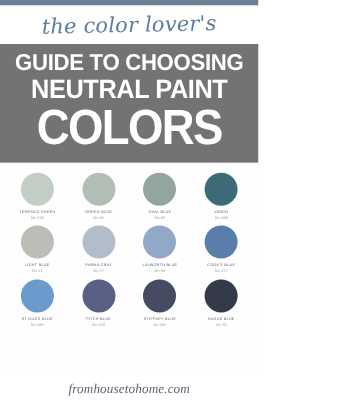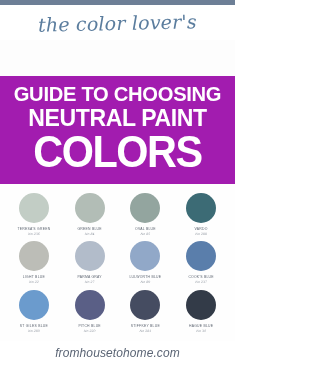--- a/index.html
+++ b/index.html
@@ -123,40 +123,40 @@
   }
 
   
   .footer{
     flex:0 0 auto;
     height:24px;
     display:flex;align-items:center;justify-content:center;
     background:#ffffff;
   }
   .footer-url{
-    font-family:Liberation Sans, sans-serif;
+    font-family:Liberation Serif, serif;
     font-style:italic;
     font-size:12px;
     color:#5a6474;
     letter-spacing:.1px;
     white-space:nowrap;
   }
 </style>
 </head>
 <body>
 
 <div id="pin">
 
   <div class="topbar" style="background: rgb(109, 127, 150);"></div>
 
   <div class="script-band">
     <div class="script-title" style="color: rgb(91, 125, 158);">the color lover's</div>
   </div>
 
-  <div class="headline-panel" style="background: #a21caf; margin-top: 36px;">
+  <div class="headline-panel" style="background: #737373;">
     <span class="hl hl-1">GUIDE TO CHOOSING</span>
     <span class="hl hl-2">NEUTRAL PAINT</span>
     <span class="hl hl-3">COLORS</span>
   </div>
 
   <div class="swatch-area">
 
     <div class="swatch-row">
       <div class="swatch-cell">
         <div class="swatch-dot" style="background: rgb(194, 205, 197);"></div>

